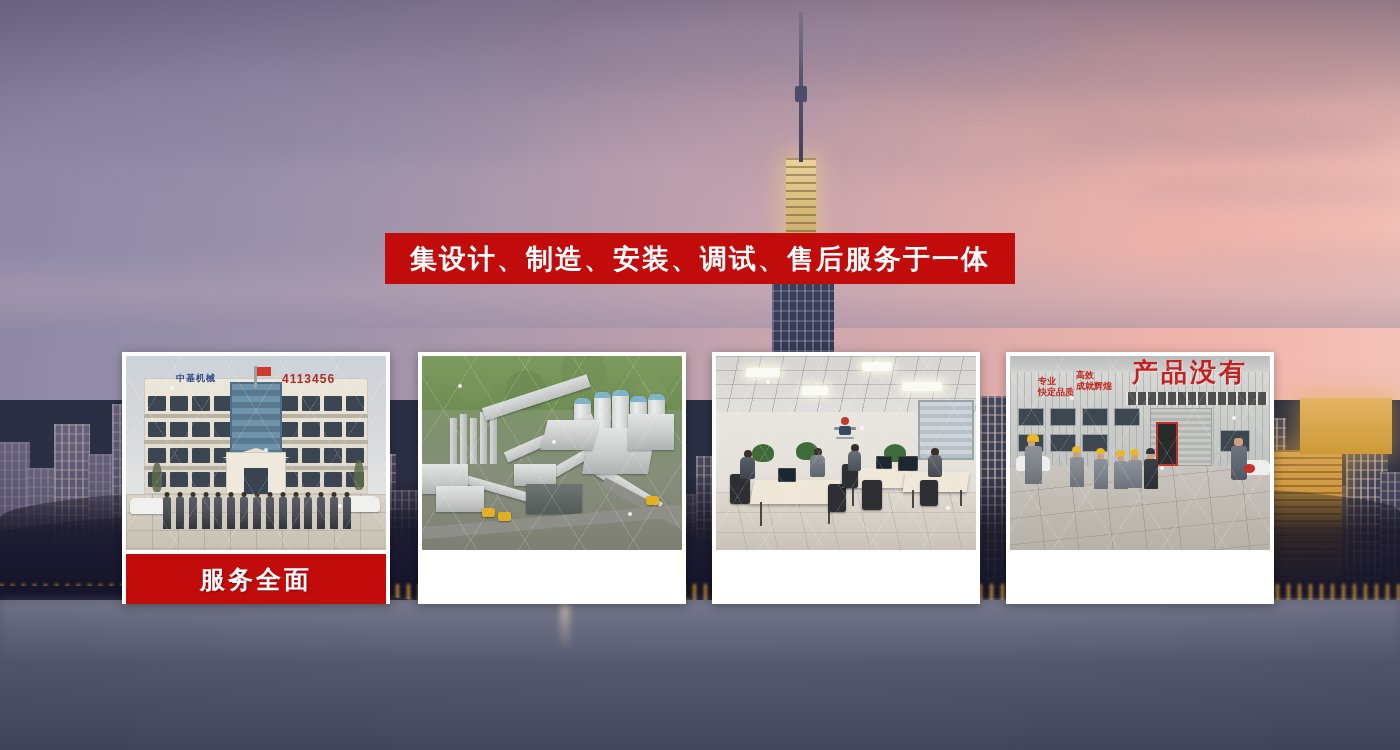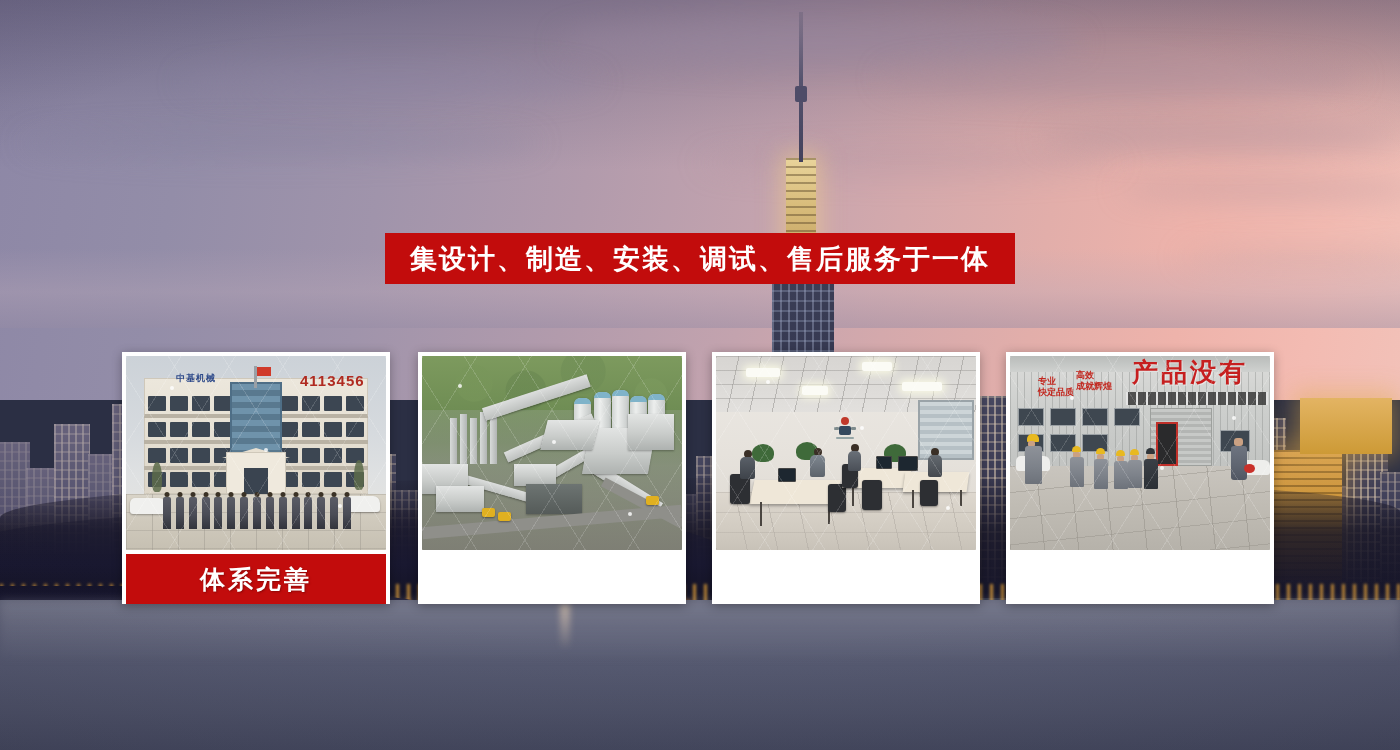--- a/index.html
+++ b/index.html
@@ -206,21 +206,21 @@
   .p1-win { flex:1; background:#3c4652; border-radius:1px; }
   .p1-center { position:absolute; left:104px; top:26px; width:52px; height:112px;
     background:linear-gradient(180deg,#5d7f96 0%,#4e6e86 50%,#40soc 100%); background-color:#4e6e86; }
   .p1-center-glass { position:absolute; inset:2px; background:repeating-linear-gradient(180deg,#6f93ab 0 6px,#59798f 6px 12px); }
   .p1-portico { position:absolute; left:100px; top:96px; width:60px; height:42px; background:#efe9dd; border:1px solid #cfc8ba; }
   .p1-portico-roof { position:absolute; left:96px; top:92px; width:68px; height:10px; background:#e7e0d2; clip-path:polygon(0 100%,50% 0,100% 100%); }
   .p1-door { position:absolute; left:118px; top:112px; width:24px; height:26px; background:#3a4450; }
   .p1-flag { position:absolute; left:128px; top:10px; width:3px; height:22px; background:#9aa0a6; }
   .p1-flag-cloth { position:absolute; left:131px; top:11px; width:14px; height:9px; background:#d03a2a; }
   .p1-sign { position:absolute; left:50px; top:16px; font-size:9px; color:#2e4a8a; font-weight:bold; letter-spacing:1px; }
-  .p1-phone { position:absolute; left:174px; top:16px; font-size:15px; color:#b02a20; font-weight:bold; letter-spacing:1px; }
+  .p1-phone { position:absolute; left:156px; top:16px; font-size:12px; color:#b02a20; font-weight:bold; letter-spacing:1px; }
   .p1-ground { position:absolute; left:0; top:138px; width:260px; height:56px;
     background:linear-gradient(180deg,#d9d4c8 0%,#cfc9bc 50%,#c6c0b2 100%); }
   .p1-ground::after{ content:""; position:absolute; inset:0;
     background-image:repeating-linear-gradient(90deg, rgba(160,155,145,.5) 0 1px, rgba(0,0,0,0) 1px 26px),
                      repeating-linear-gradient(180deg, rgba(160,155,145,.4) 0 1px, rgba(0,0,0,0) 1px 18px); }
   .p1-people { position:absolute; left:36px; top:136px; width:190px; height:42px; display:flex; gap:3px; }
   .p1-person { flex:1; position:relative; }
   .p1-person::before { content:""; position:absolute; left:50%; top:0; transform:translateX(-50%);
     width:5px; height:5px; border-radius:50%; background:#3b3226; }
   .p1-person::after { content:""; position:absolute; left:50%; top:5px; transform:translateX(-50%);
@@ -491,21 +491,21 @@
           <i class="p1-person"></i>
             <i class="p1-person"></i>
             <i class="p1-person"></i>
         </div>
         <div class="mesh"></div>
         <div class="dot" style="left:44px; top:30px;"></div>
         <div class="dot" style="left:138px; top:92px;"></div>
         <div class="dot" style="left:212px; top:148px;"></div>
       </div>
       <div class="label">
-        <span class="label-text">体系完善</span>
+        <span class="label-text">服务全面</span>
       </div>
     </div>
 
     <div class="card c-2">
       <div class="photo">
         <div class="p2-green"></div>
         <div class="p2-plant"></div>
 
         <div class="p2-silo" style="left:172px; top:36px; height:42px;"></div>
           <div class="p2-silo-top" style="left:172px; top:36px;"></div>

